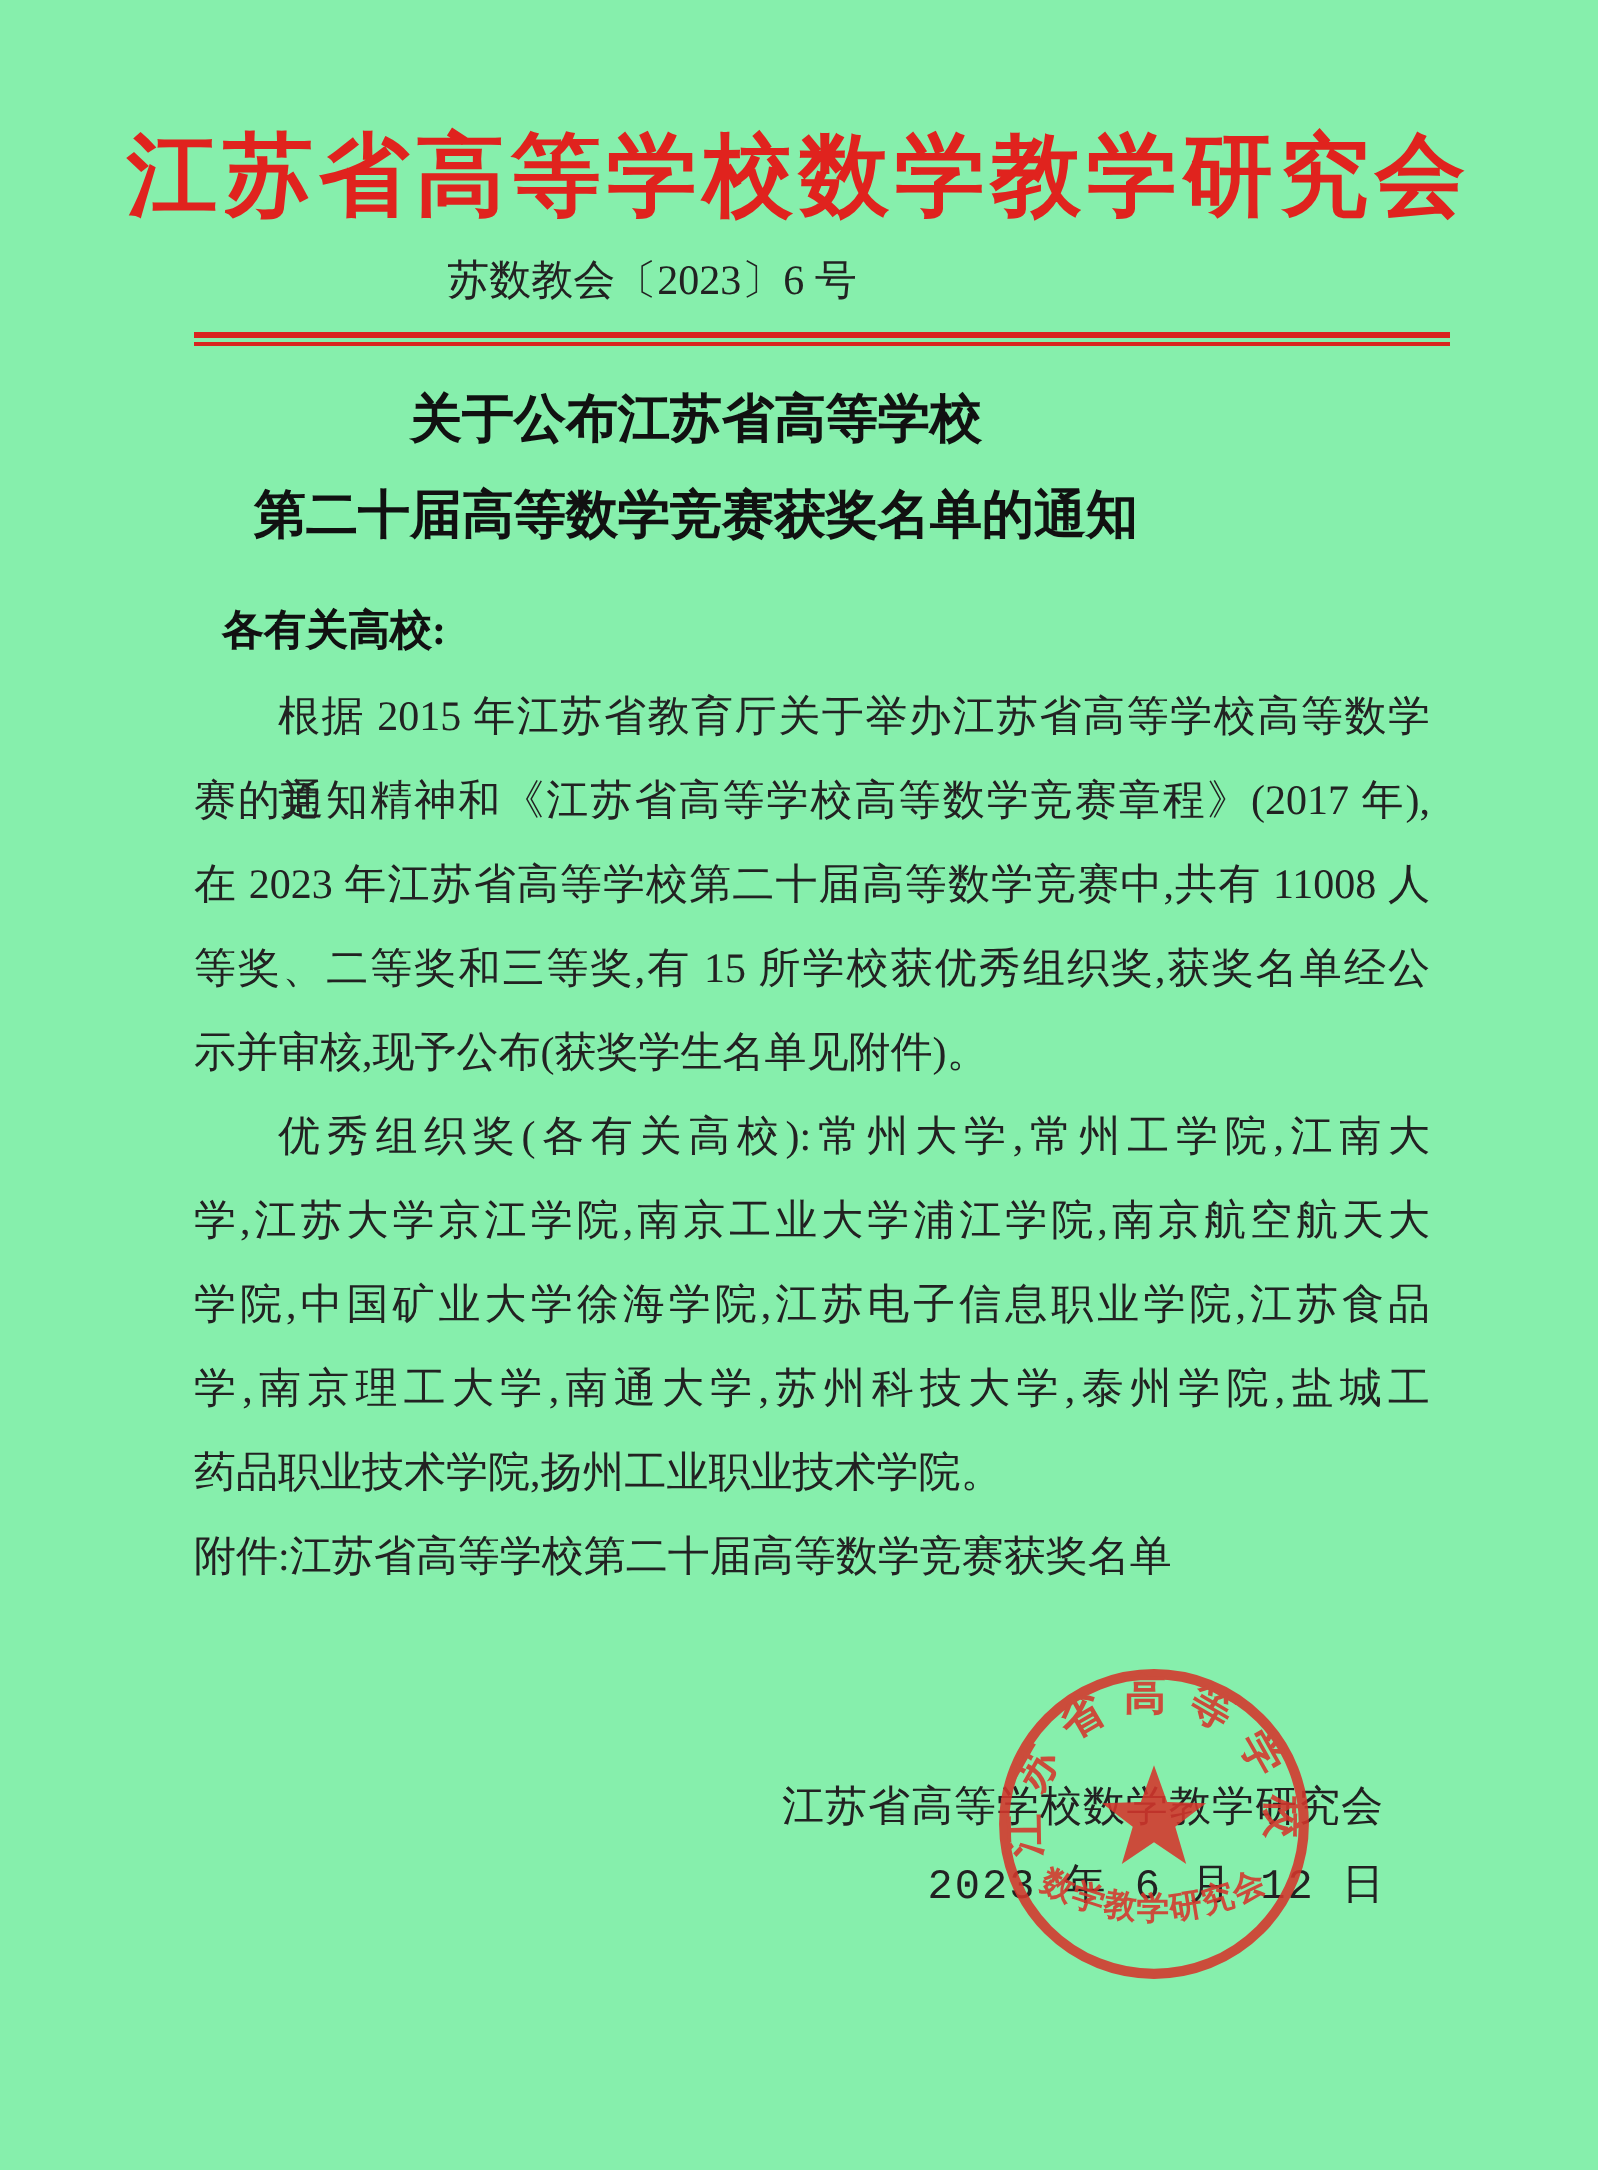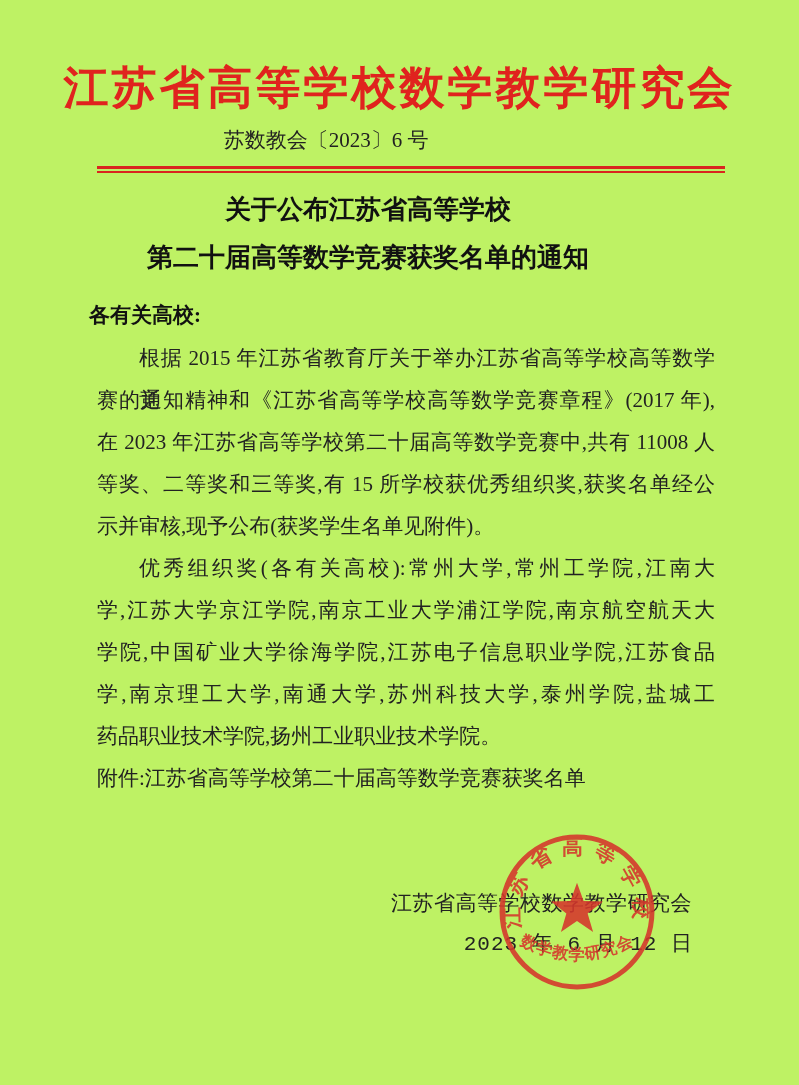--- a/index.html
+++ b/index.html
@@ -4,21 +4,21 @@
 <style>
   html,body { margin:0; padding:0; }
   body {
     width:799px; height:1085px;
     background:#ffffff;
     font-family:"Liberation Serif","DejaVu Serif",serif;
     color:#1c1c1c;
     position:relative;
     overflow:hidden;
   }
-  .page { position:relative; width:799px; height:1085px; background:#bef264; }
+  .page { position:relative; width:799px; height:1085px; background:#86efac; }
 
   .org-header {
     position:absolute; top:62px; left:0; width:799px;
     text-align:center;
     font-size:45px; line-height:52px;
     font-weight:900;
     letter-spacing:3px;
     color:#e0231e;
   }
   .doc-number {
@@ -32,24 +32,23 @@
     height:2px;
     border-top:3px solid #d9251f;
     border-bottom:2px solid #d9251f;
   }
   .doc-title {
     position:absolute; top:186px; left:0; width:696px;
     text-align:center;
     font-size:26px; line-height:48px;
     font-weight:bold;
     color:#111111;
-    padding-left:20px;
   }
   .salutation {
-    position:absolute; top:294px; left:89px;
+    position:absolute; top:294px; left:111px;
     font-size:21px; line-height:42px;
     font-weight:bold;
     color:#111111;
   }
   .body-text {
     position:absolute; top:337px; left:97px; width:618px;
     font-size:21px; line-height:42px;
     color:#222222;
   }
   .bline { height:42px; text-align:justify; text-align-last:justify; }

